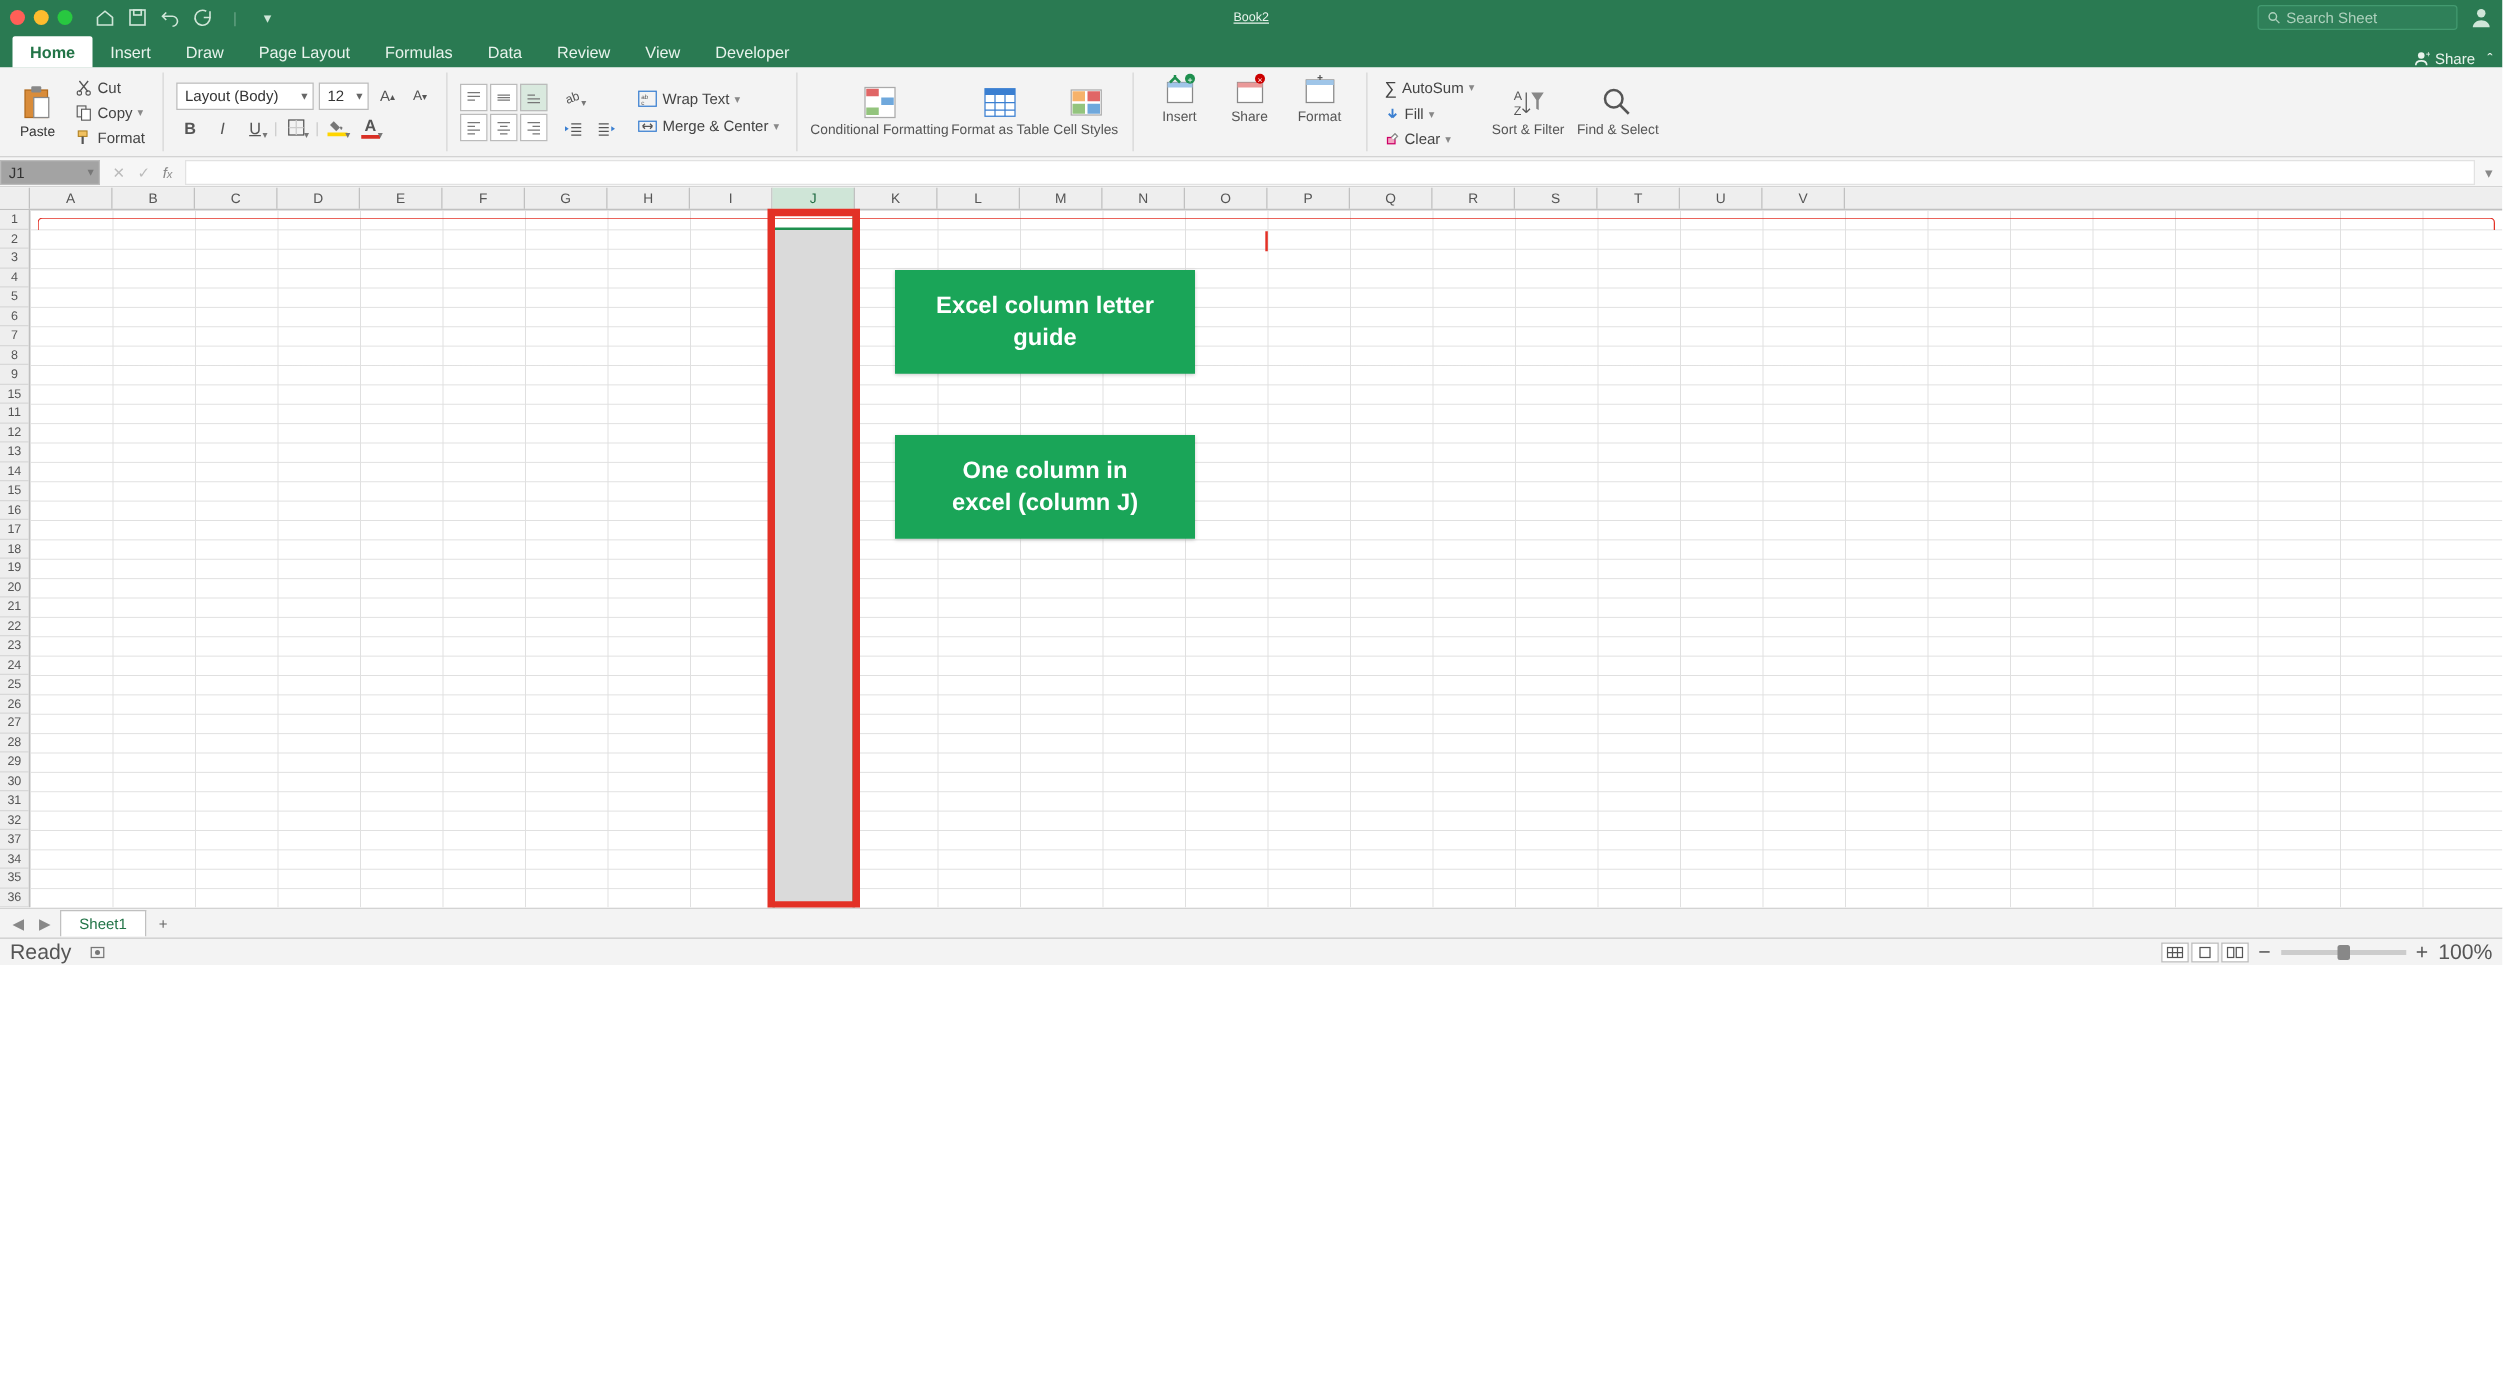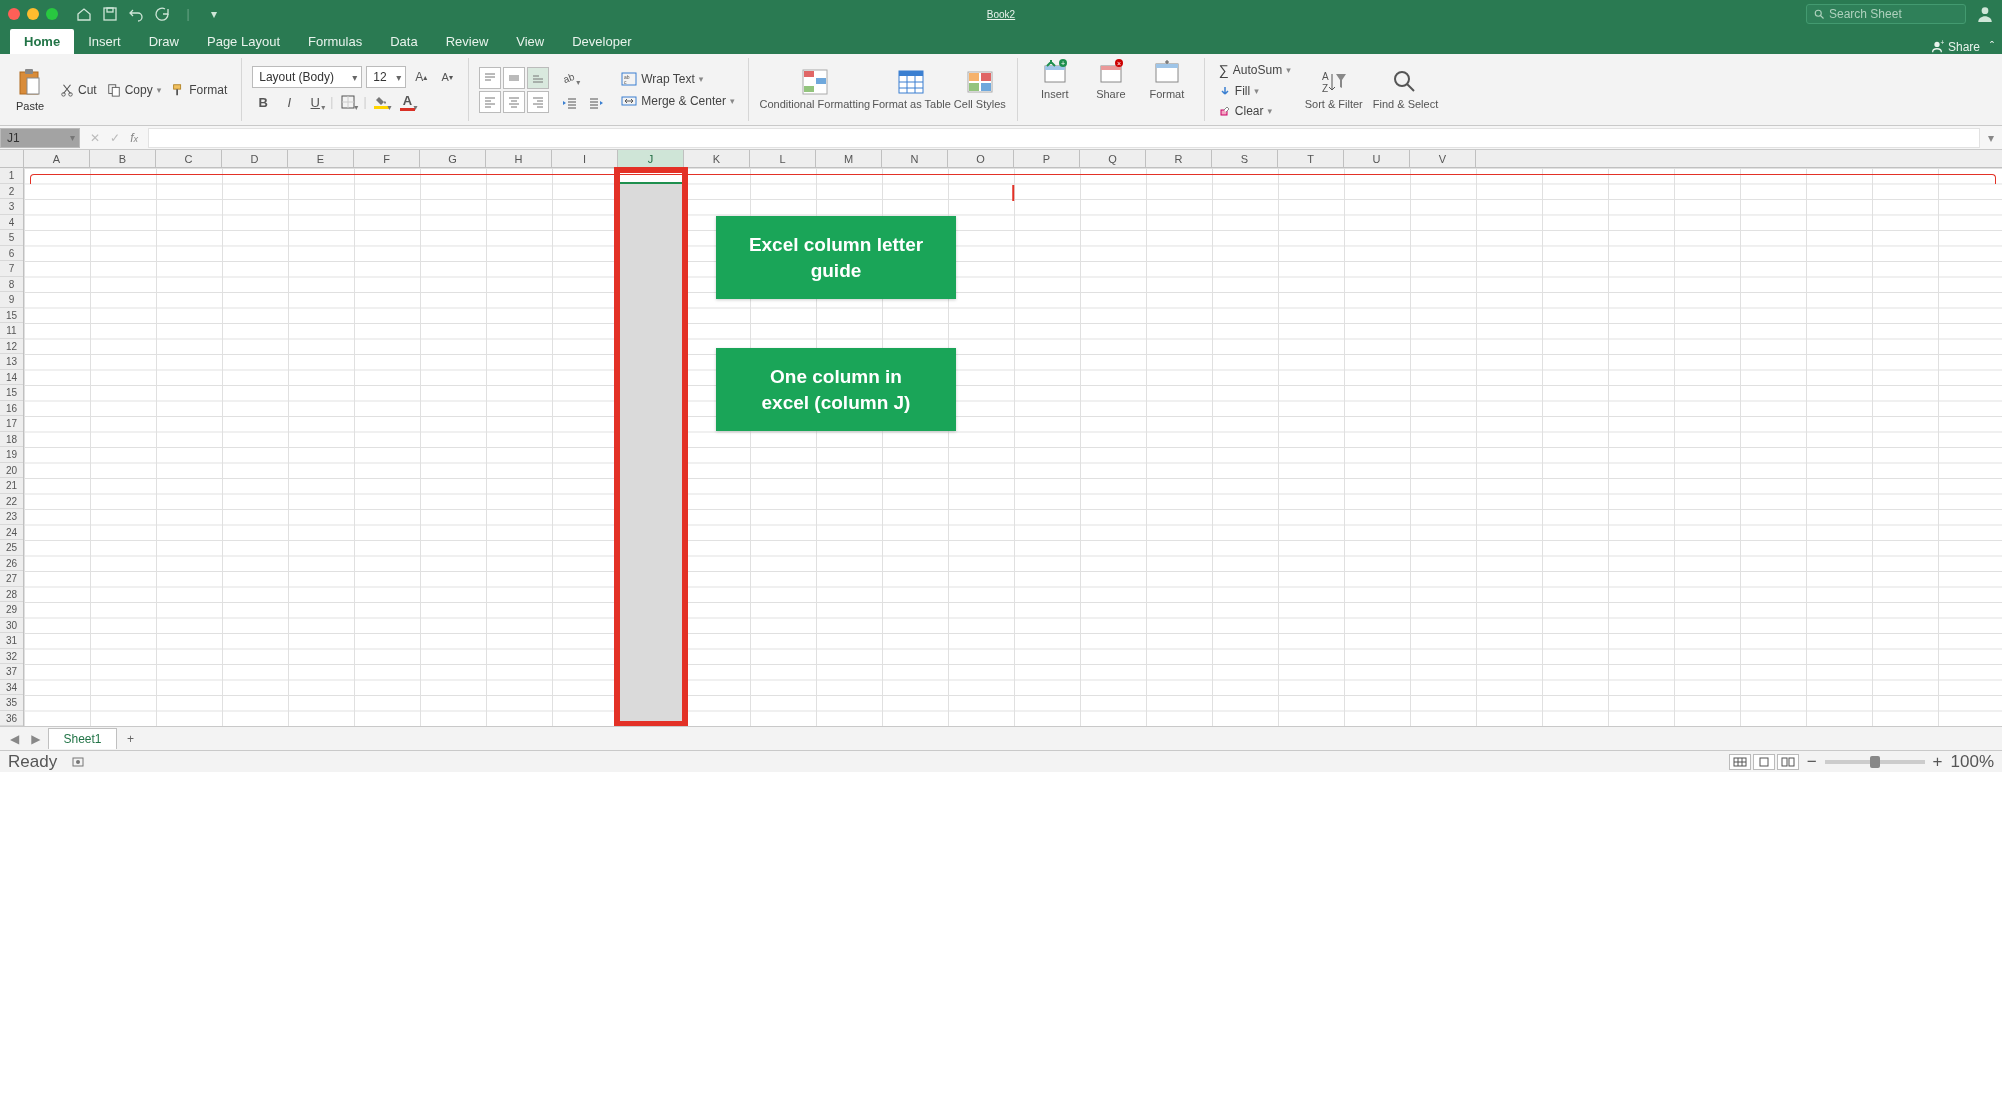--- a/index.html
+++ b/index.html
@@ -172,21 +172,21 @@
 
   <div class="group" style="display:flex;flex-direction:row;align-items:center;gap:4px">
     <div class="paste">
       <svg viewBox="0 0 26 30">
           <rect x="3" y="4" width="18" height="22" fill="#d98c3a" stroke="#b06a1e"></rect>
           <rect x="8" y="1" width="8" height="5" rx="1" fill="#888"></rect>
           <rect x="10" y="10" width="12" height="16" fill="#fff" stroke="#888"></rect>
         </svg>
       <span style="font-size:11px">Paste</span>
     </div>
-    <div style="display:flex;gap:2px">
+    <div style="display:flex;flex-direction:column;gap:2px">
       <div class="btn">
           <svg width="14" height="14" viewBox="0 0 16 16">
             <path d="M4 2l8 10M12 2L4 12" stroke="#555" stroke-width="1.3"></path>
             <circle cx="4" cy="13" r="2" fill="none" stroke="#555"></circle>
             <circle cx="12" cy="13" r="2" fill="none" stroke="#555"></circle>
           </svg>
           <span>Cut</span>
         </div>
       <div class="btn">
           <svg width="14" height="14" viewBox="0 0 16 16">

